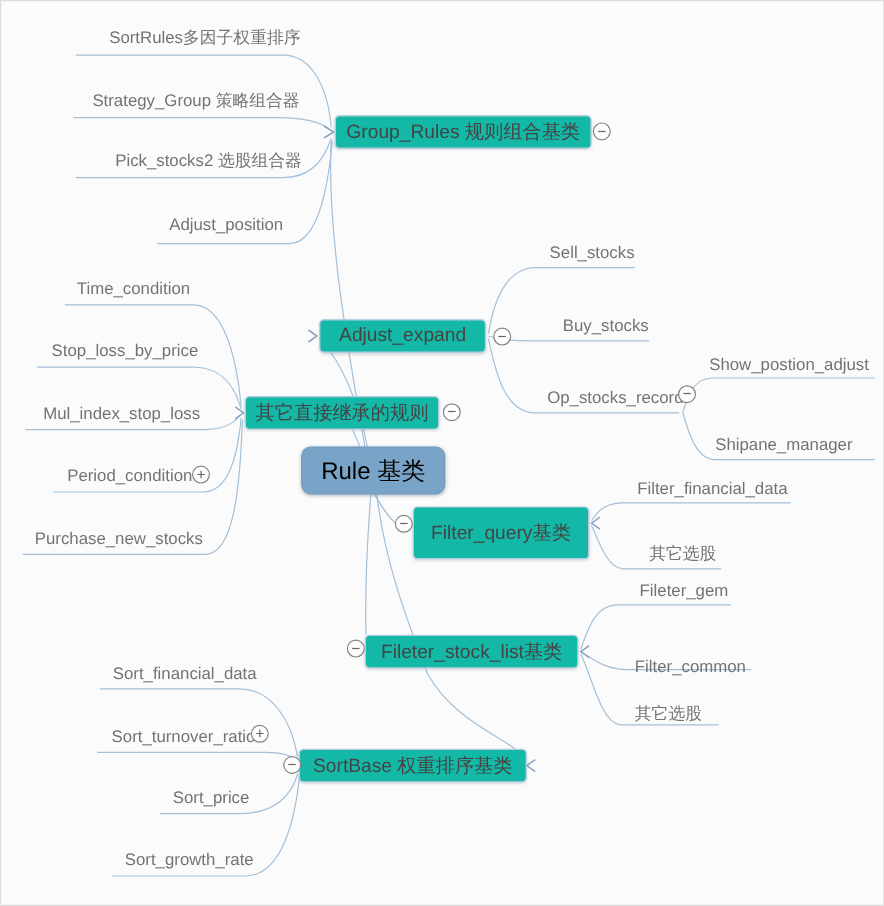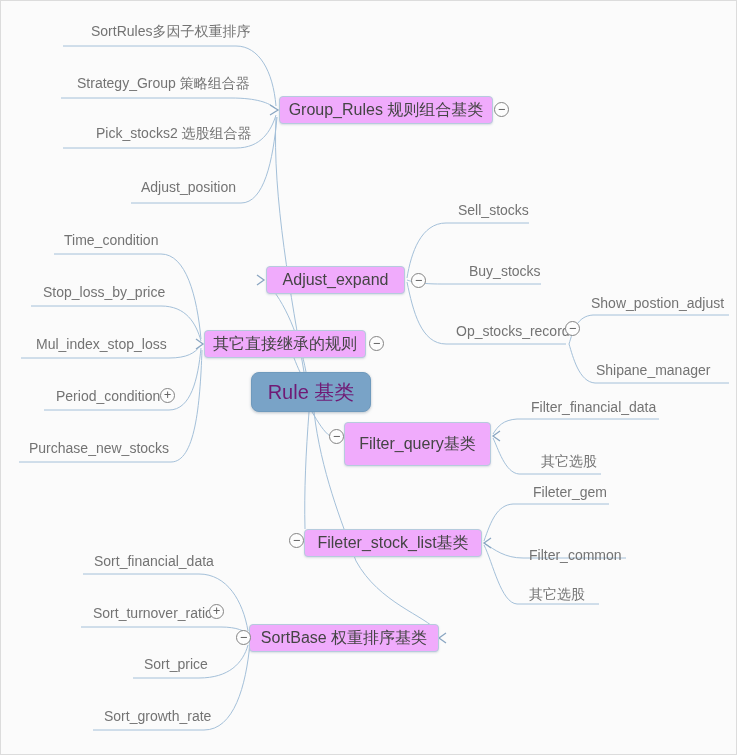--- a/index.html
+++ b/index.html
@@ -4,28 +4,28 @@
 <style>
   html,body{margin:0;padding:0;background:#fff;}
   #canvas{
     position:relative;width:737px;height:755px;overflow:hidden;
     background:#fbfbfb;border:1px solid #dcdcdc;box-sizing:border-box;
     font-family:"Liberation Sans","DejaVu Sans",sans-serif;
   }
   #wires{position:absolute;left:0;top:0;width:737px;height:755px;}
   .node{
     position:absolute;display:flex;align-items:center;justify-content:center;
-    background:#f0abfc;border:1px solid #b6cbdd;border-radius:4px;
+    background:#14b8a6;border:1px solid #b6cbdd;border-radius:4px;
     font-size:16px;color:#444;box-shadow:0 1px 2px rgba(120,140,160,.25);
     white-space:nowrap;box-sizing:border-box;cursor:default;
   }
   .root-node{
     position:absolute;display:flex;align-items:center;justify-content:center;
     background:#79a3c7;border:1px solid #6f9abd;border-radius:8px;
-    font-size:20px;color:#701a75;box-shadow:0 1px 3px rgba(90,110,130,.4);
+    font-size:20px;color:#000000;box-shadow:0 1px 3px rgba(90,110,130,.4);
     white-space:nowrap;box-sizing:border-box;
   }
   .leaf{
     position:absolute;font-size:14px;color:#737373;white-space:nowrap;cursor:default;
   }
   .expander{
     position:absolute;width:15px;height:15px;border-radius:50%;
     background:#fdfdfd;border:1px solid #848484;box-sizing:border-box;
     display:flex;align-items:center;justify-content:center;
     font-size:12px;line-height:11px;color:#666;cursor:pointer;

